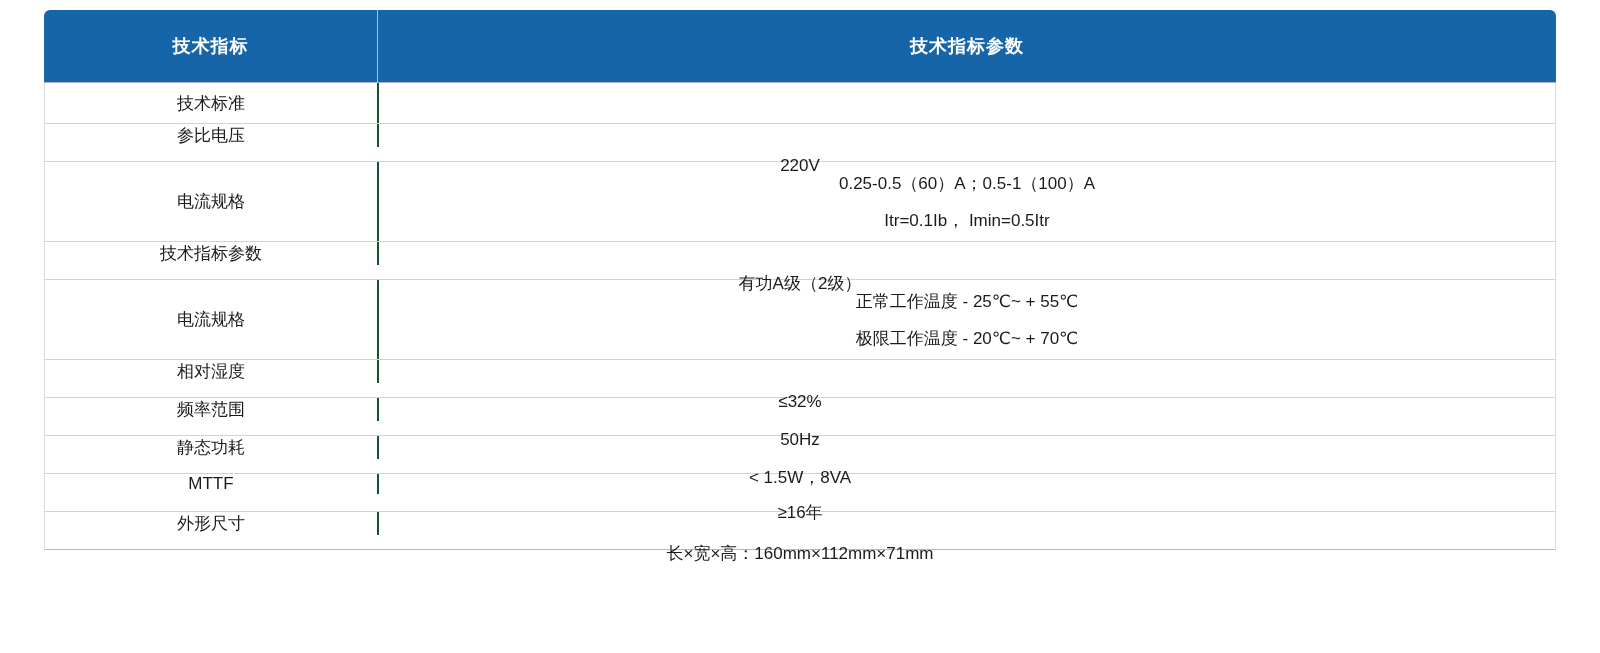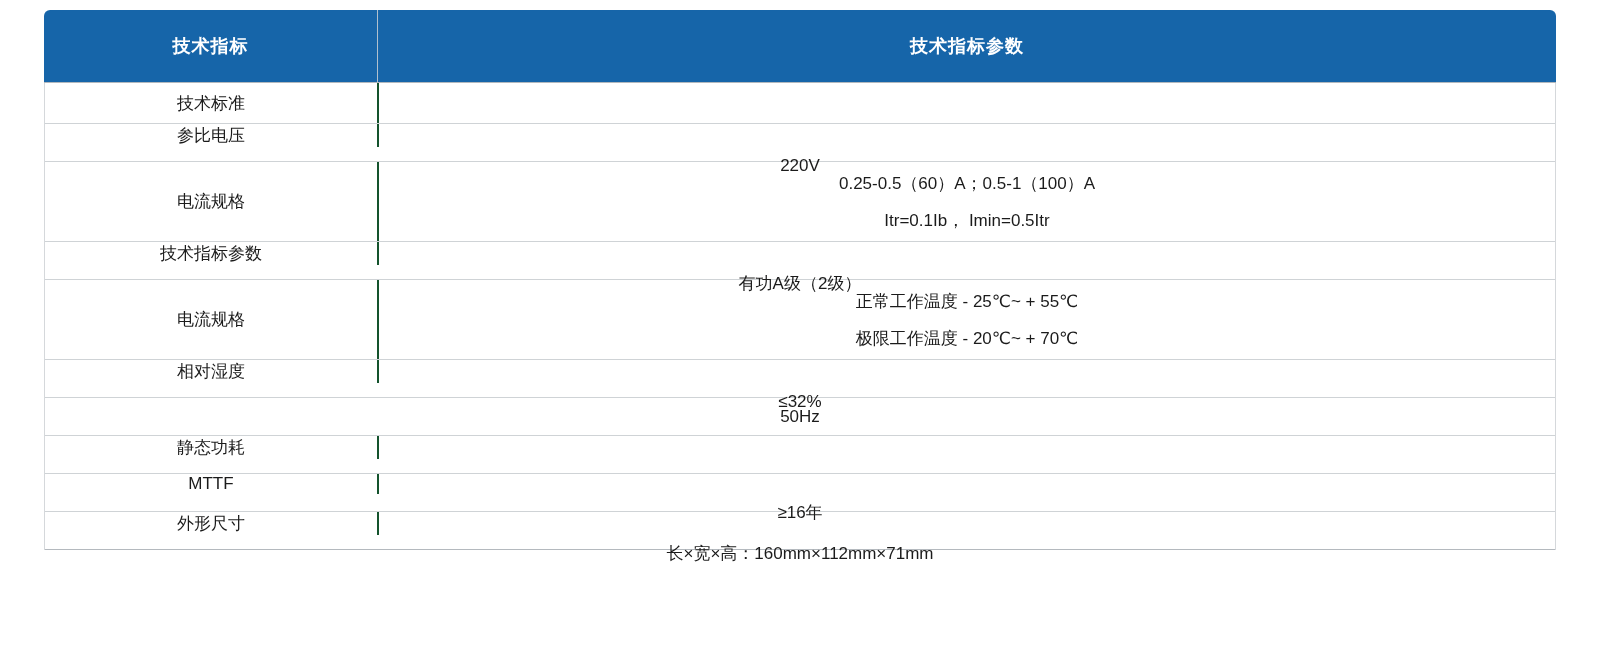--- a/index.html
+++ b/index.html
@@ -113,27 +113,31 @@
       </div>
 
       <div class="tr r-single">
         <div class="td label">相对湿度</div>
         <div class="td value">
           <div class="vline">≤32%</div>
         </div>
       </div>
 
       <div class="tr r-single">
+        <div class="td label">频率范围</div>
         <div class="td value">
           <div class="vline">50Hz</div>
         </div>
       </div>
 
       <div class="tr r-single">
         <div class="td label">静态功耗</div>
+        <div class="td value">
+          <div class="vline">&lt; 1.5W，8VA</div>
+        </div>
       </div>
 
       <div class="tr r-single">
         <div class="td label">MTTF</div>
         <div class="td value">
           <div class="vline">≥16年</div>
         </div>
       </div>
 
       <div class="tr r-single">

